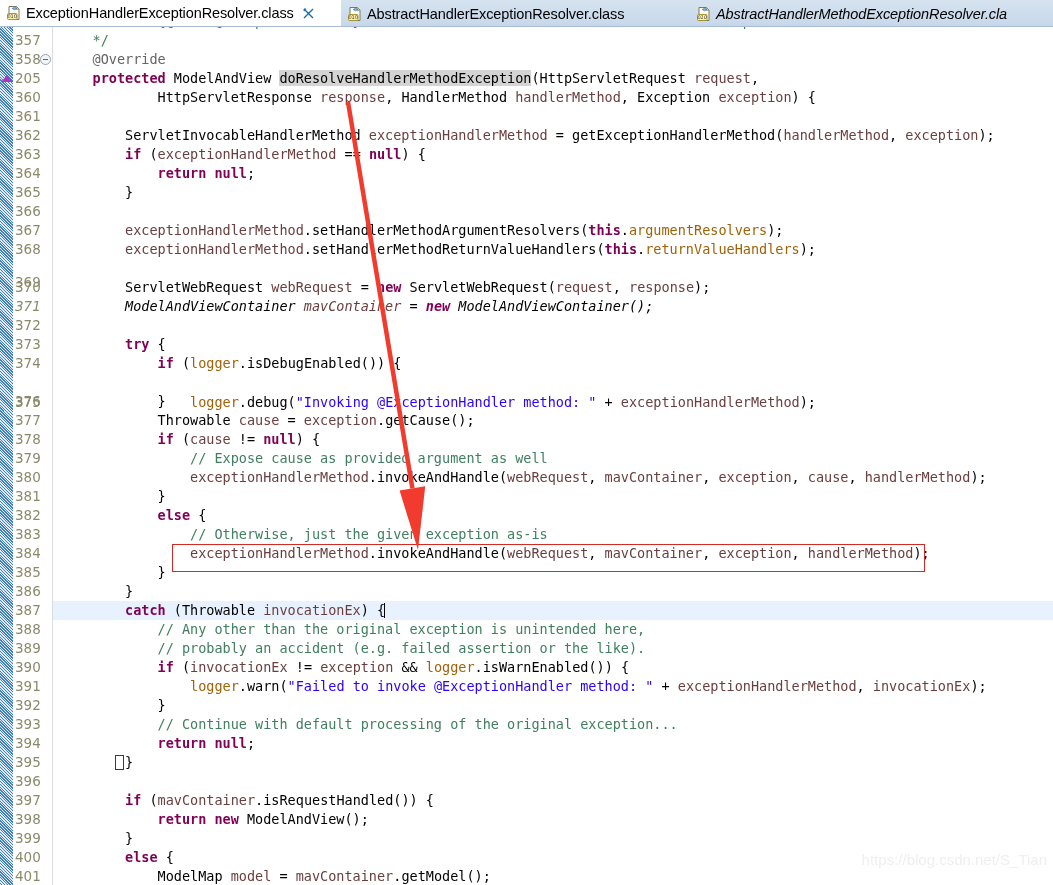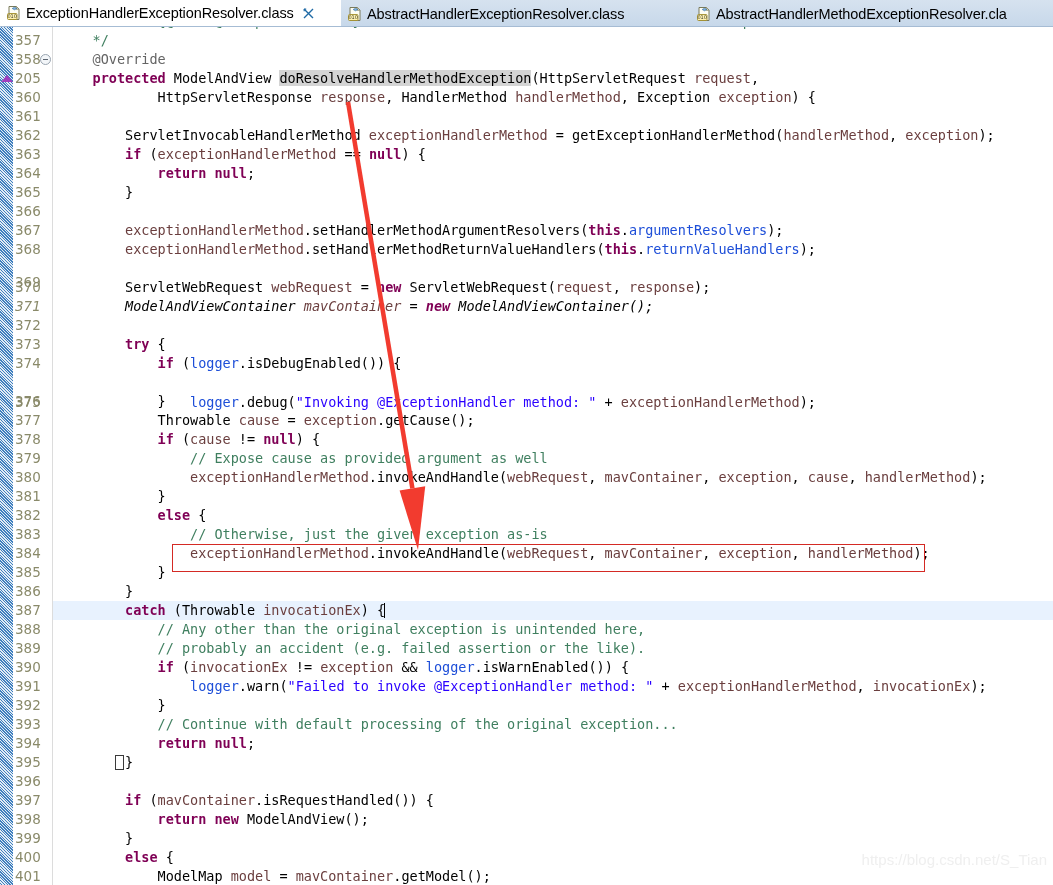--- a/index.html
+++ b/index.html
@@ -131,21 +131,21 @@
     left: 53px;
     width: 1000px;
     height: 19px;
     background: #e8f2fe;
   }
 
   
   .kw   { color: #7f0055; font-weight: bold; }
   .str  { color: #2a00ff; }
   .cmt  { color: #3f7f5f; }
-  .fld  { color: #1d4ed8; margin-top: 15px; }
+  .fld  { color: #a16207; margin-top: 15px; }
   .prm  { color: #6a3e3e; }
   .pln  { color: #000000; }
   .anno { color: #646464; }
 
   
   .sel-occ {
     background: #d4d4d4;
   }
 
   
@@ -243,21 +243,21 @@
           <svg width="16" height="16" viewBox="0 0 16 16">
             <path d="M3 1.5h7.5L13 4v10.5H3z" fill="#fdfdf4" stroke="#7a7a5a" stroke-width="1"></path>
             <path d="M10.2 1.6v2.6h2.6" fill="#e8e8d4" stroke="#7a7a5a" stroke-width="0.8"></path>
             <rect x="1.5" y="8.5" width="9.5" height="6" rx="1" fill="#fff2b0" stroke="#a08c2a" stroke-width="0.9"></rect>
             <text x="6.2" y="13.2" font-family="DejaVu Sans, sans-serif" font-size="5" fill="#3a3a2a" text-anchor="middle">010</text>
             <path d="M8.5 2.2l2.3 1.3-2.3 1.3-2.3-1.3z" fill="#7fb2e0" stroke="#2e6a9e" stroke-width="0.6"></path>
           </svg>
         </span>
         <span class="tab-label">AbstractHandlerExceptionResolver.class</span>
       </div>
-      <div class="tab" style="left: 690px; width: 363px;">
+      <div class="tab" style="left: 690px; width: 363px; font-style: italic;">
         <span class="cf-icon">
           <svg width="16" height="16" viewBox="0 0 16 16">
             <path d="M3 1.5h7.5L13 4v10.5H3z" fill="#fdfdf4" stroke="#7a7a5a" stroke-width="1"></path>
             <path d="M10.2 1.6v2.6h2.6" fill="#e8e8d4" stroke="#7a7a5a" stroke-width="0.8"></path>
             <rect x="1.5" y="8.5" width="9.5" height="6" rx="1" fill="#fff2b0" stroke="#a08c2a" stroke-width="0.9"></rect>
             <text x="6.2" y="13.2" font-family="DejaVu Sans, sans-serif" font-size="5" fill="#3a3a2a" text-anchor="middle">010</text>
             <path d="M8.5 2.2l2.3 1.3-2.3 1.3-2.3-1.3z" fill="#7fb2e0" stroke="#2e6a9e" stroke-width="0.6"></path>
           </svg>
         </span>
         <span class="tab-label">AbstractHandlerMethodExceptionResolver.cla</span>

